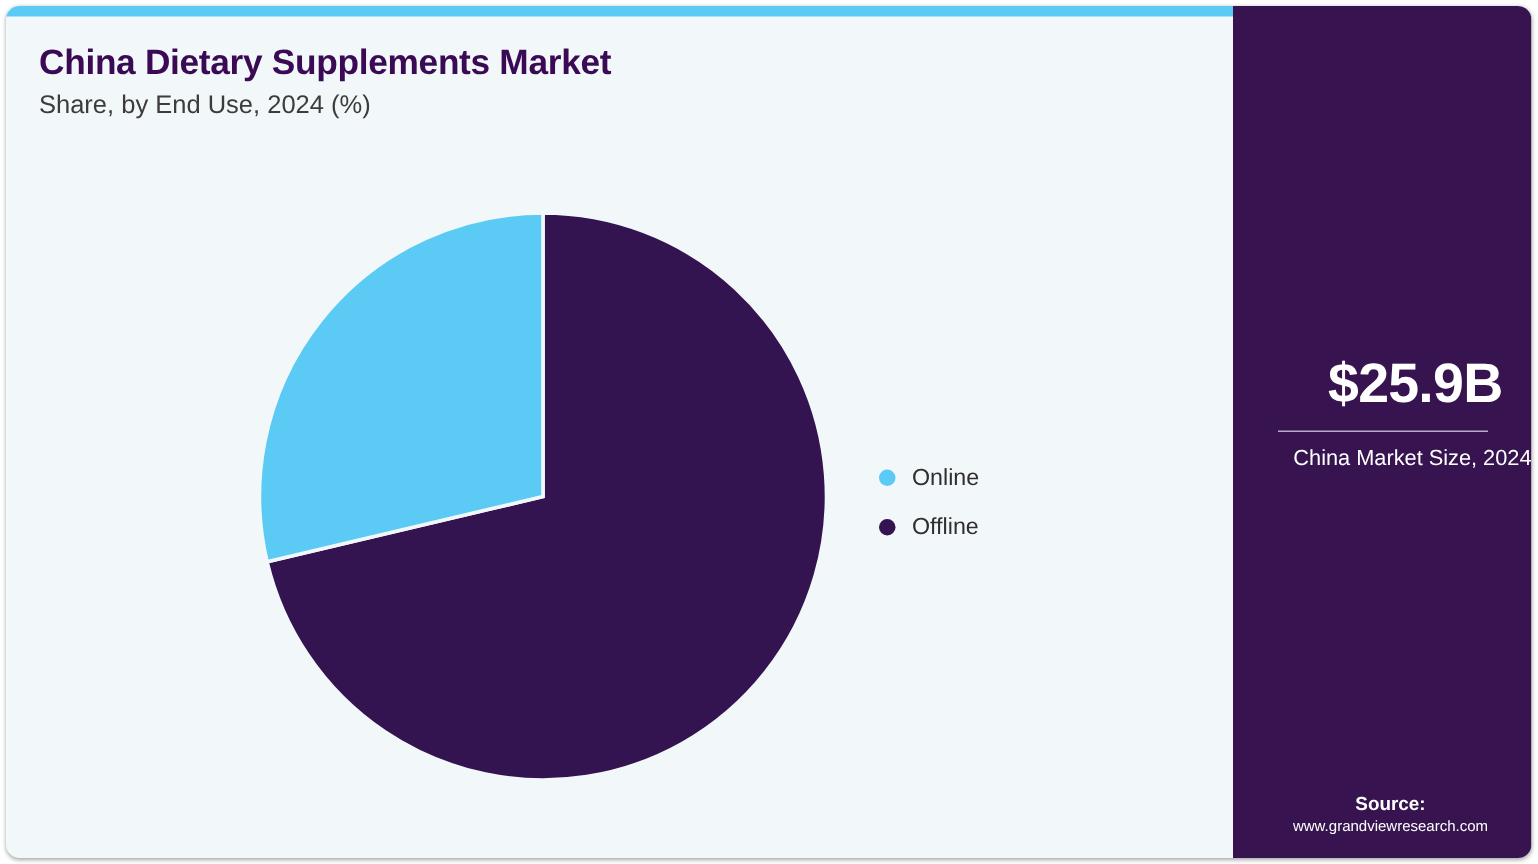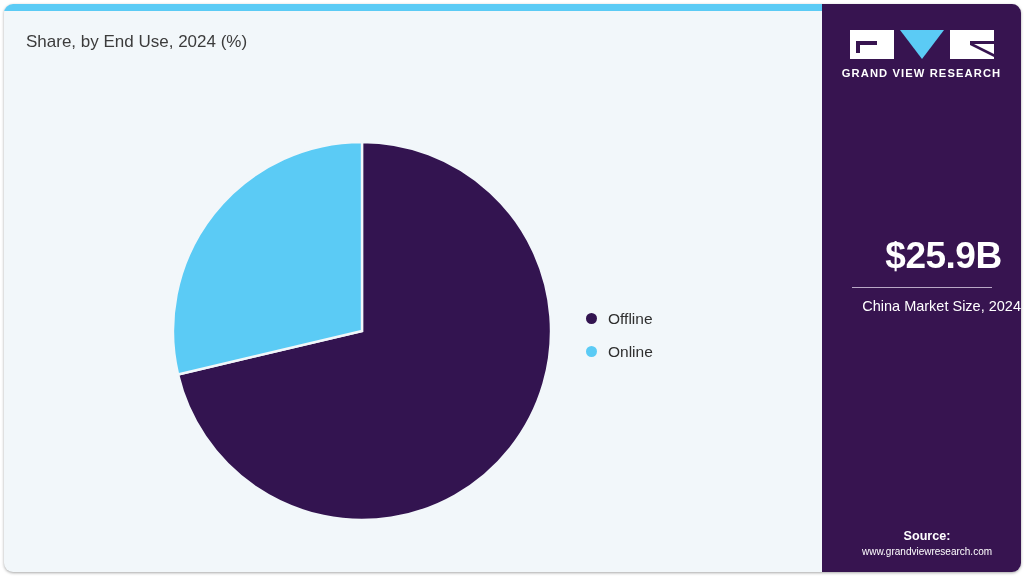--- a/index.html
+++ b/index.html
@@ -190,69 +190,48 @@
 </head>
 <body>
 
 <div class="card">
 
   <div class="accent-bar"></div>
 
   <div class="main">
 
     <div class="title-block">
+      <h1 class="chart-title">China Dietary Supplements Market</h1>
       <h2 class="chart-subtitle">Share, by End Use, 2024 (%)</h2>
     </div>
 
     <div class="pie-wrap">
       <svg class="pie-svg" width="390" height="390" viewBox="0 0 390 390">
         <g id="pie-slices">
             <path d="M 193 193 L 193.00 4.00 A 189 189 0 1 1 9.08 236.54 Z" fill="#331450" stroke="#f2f7fa" stroke-width="2.4"></path>
             <path d="M 193 193 L 9.08 236.54 A 189 189 0 0 1 193.00 4.00 Z" fill="#5bcbf5" stroke="#f2f7fa" stroke-width="2.4"></path>
           </g>
       </svg>
     </div>
 
     <div class="legend">
       <div class="legend-item">
+        <span class="legend-dot" style="background:#5bcbf5"></span>
+        <span class="legend-label">Online</span>
+      </div>
+      <div class="legend-item">
         <span class="legend-dot" style="background:#331450"></span>
         <span class="legend-label">Offline</span>
       </div>
-      <div class="legend-item">
-        <span class="legend-dot" style="background:#5bcbf5"></span>
-        <span class="legend-label">Online</span>
-      </div>
     </div>
 
   </div>
 
   <div class="side">
 
-    <div class="logo">
-      <div class="logo-marks">
-        <span class="mark">
-          <svg width="44" height="29" viewBox="0 0 44 29">
-            <path d="M0,0 H44 V29 H0 Z" fill="#ffffff"></path>
-            <path d="M6,11 H27 V15 H10 V23 H6 Z" fill="#371450"></path>
-          </svg>
-        </span>
-        <span class="mark">
-          <svg width="44" height="29" viewBox="0 0 44 29">
-            <path d="M0,0 H44 L22,29 Z" fill="#5bcbf5"></path>
-          </svg>
-        </span>
-        <span class="mark">
-          <svg width="44" height="29" viewBox="0 0 44 29">
-            <path d="M0,0 H44 V29 H0 Z" fill="#ffffff"></path>
-            <path d="M20,11 H44 V14 H24 L44,24 V27 L20,15 Z" fill="#371450"></path>
-          </svg>
-        </span>
-      </div>
-      <div class="logo-word">GRAND VIEW RESEARCH</div>
-    </div>
 
     <div class="metric">
       <div class="metric-value">$25.9B</div>
       <div class="metric-rule"></div>
       <div class="metric-label">China Market Size, 2024</div>
     </div>
 
     <div class="source">
       <div class="source-heading">Source:</div>
       <div class="source-url">www.grandviewresearch.com</div>

